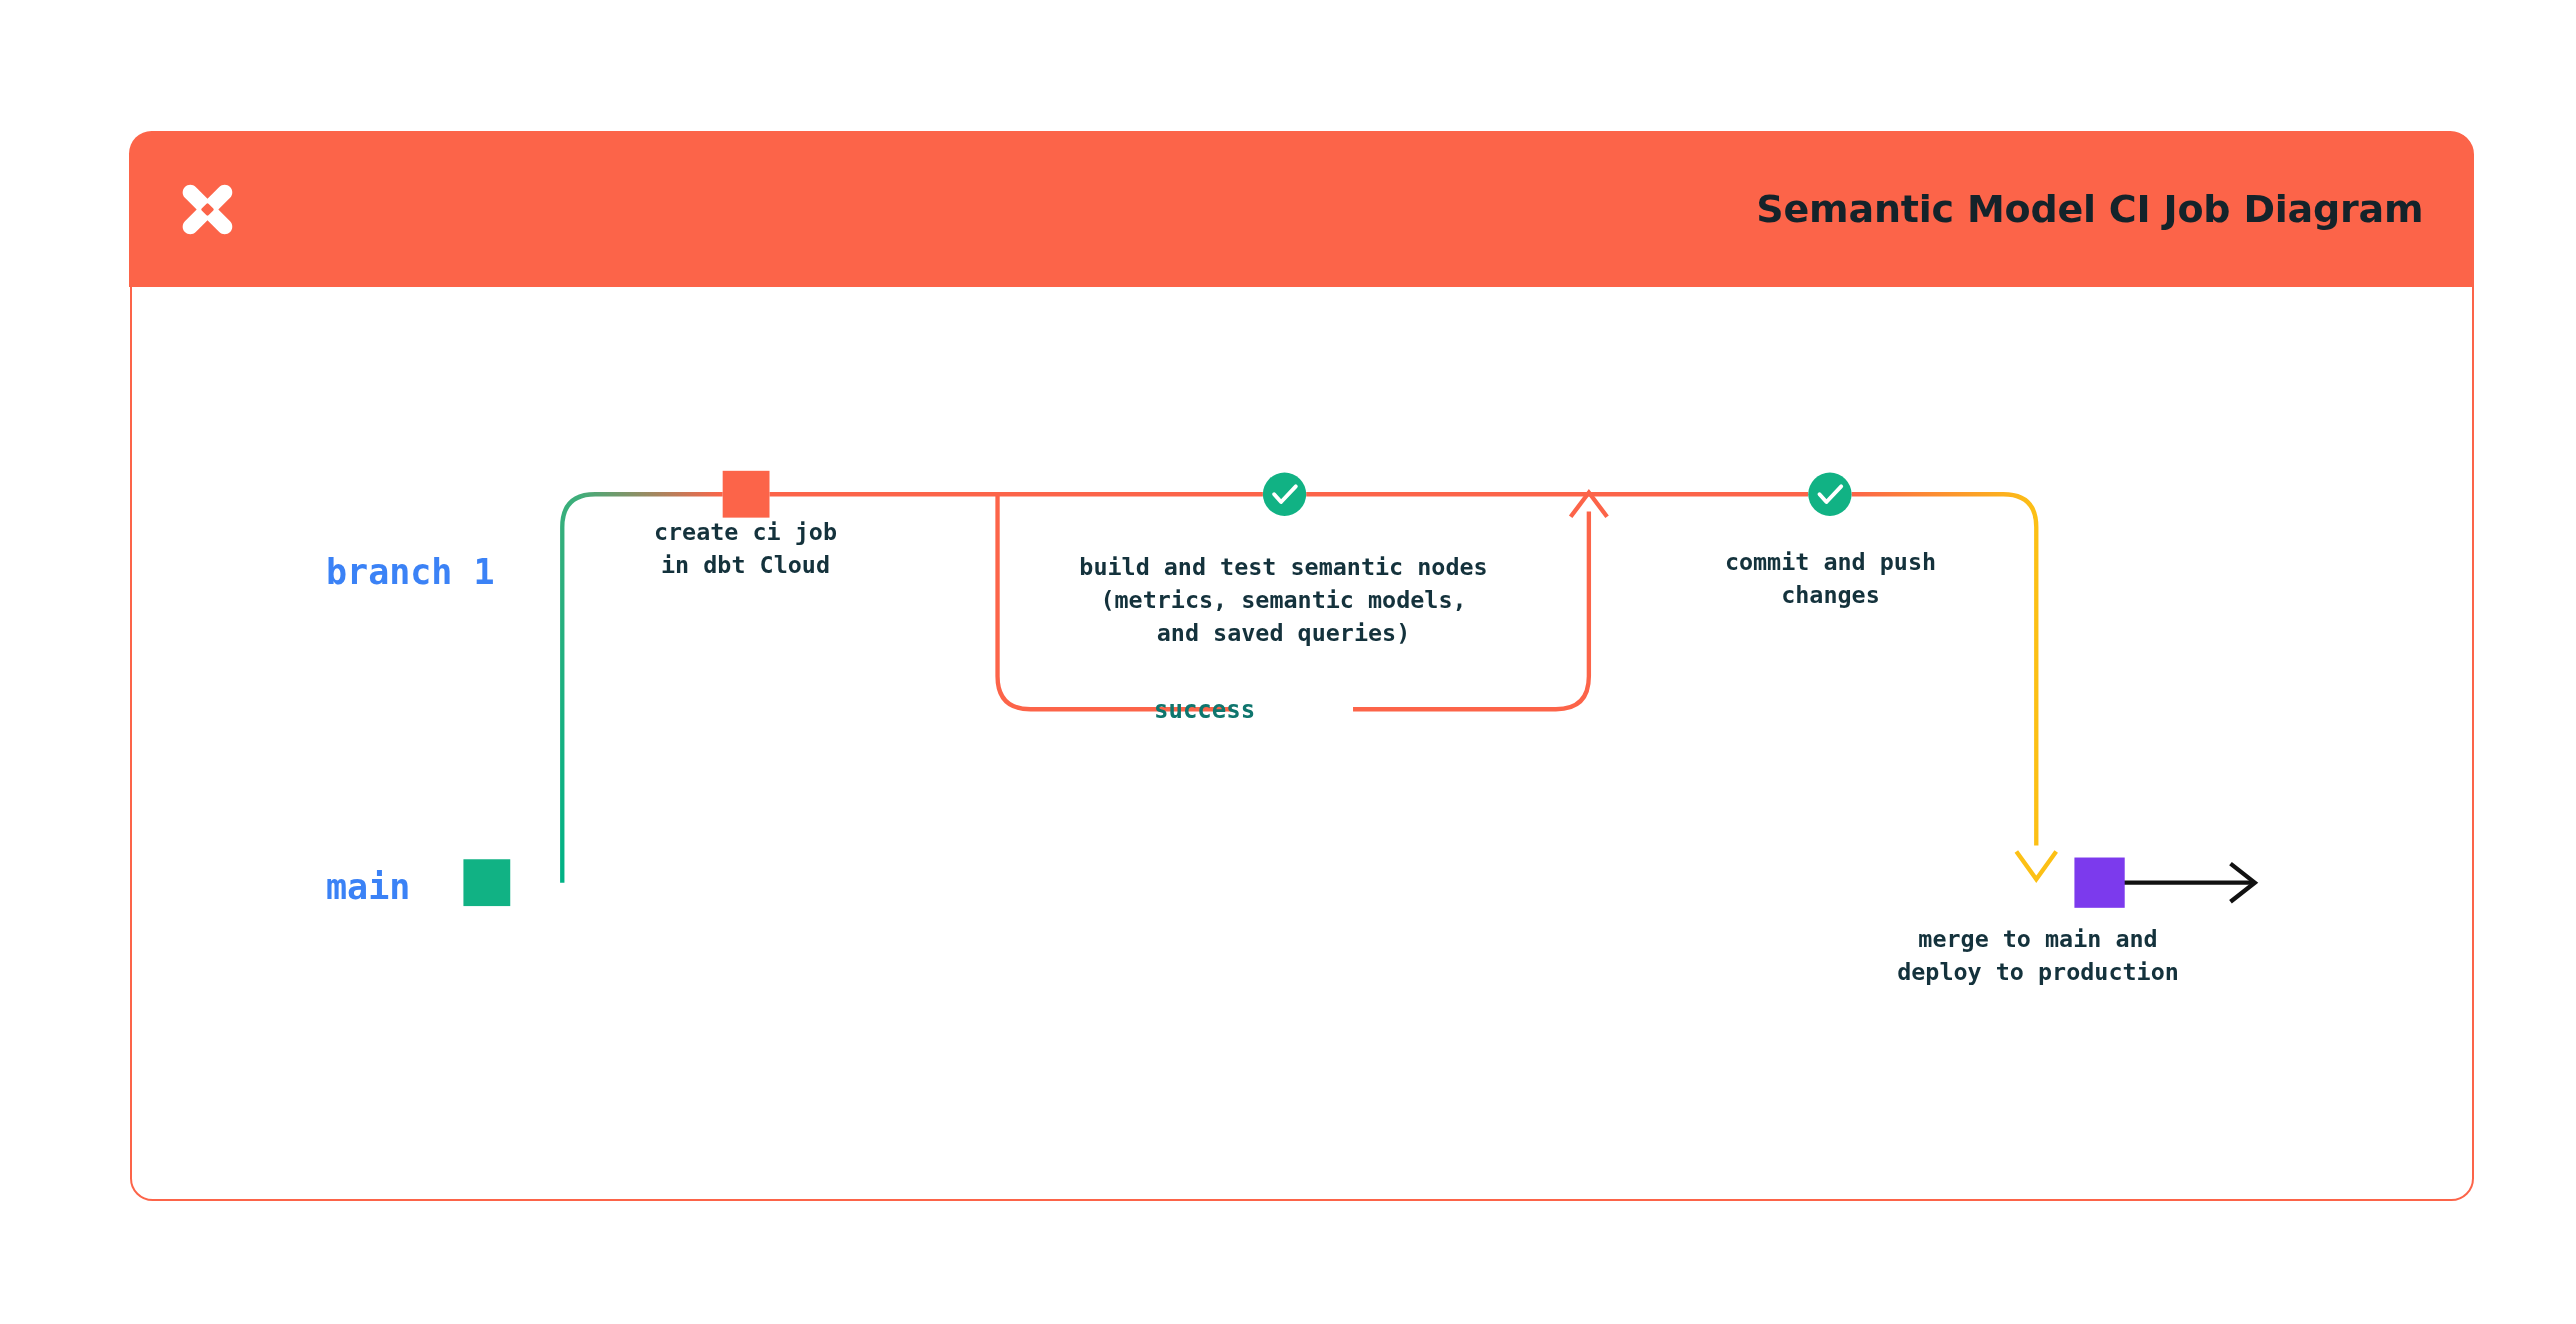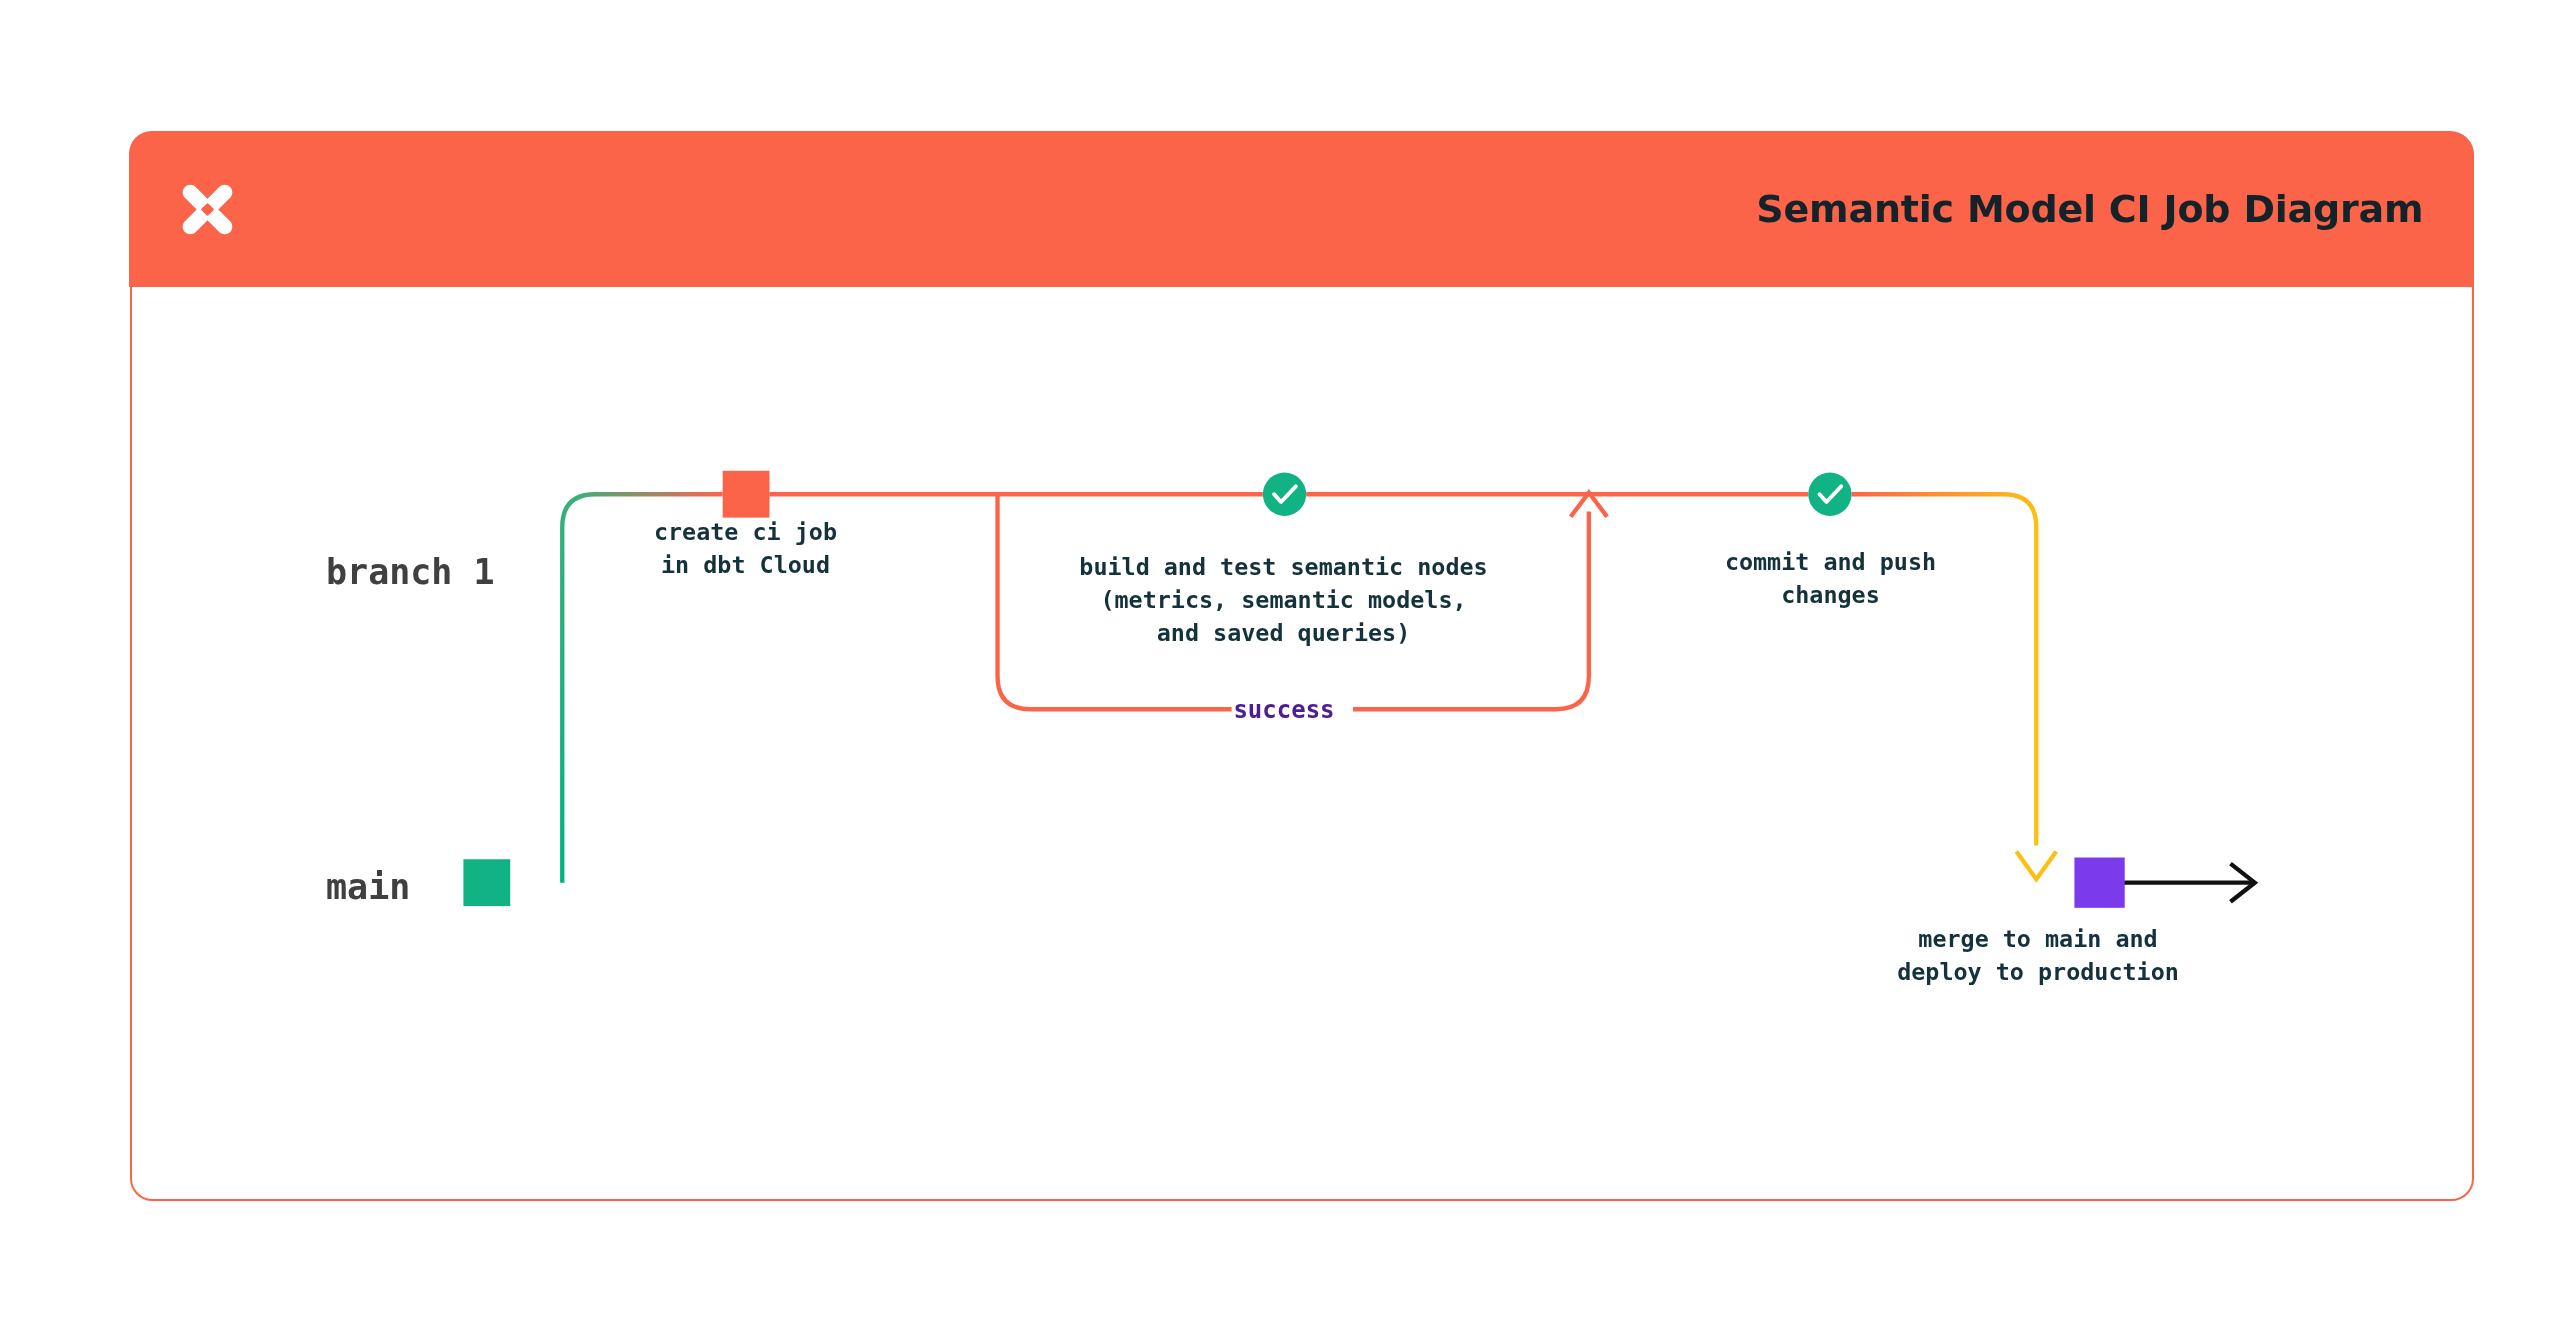--- a/index.html
+++ b/index.html
@@ -75,21 +75,21 @@
     height: 1324px;
     pointer-events: none;
   }
 
   
   .lane-label {
     position: absolute;
     font-family: "DejaVu Sans Mono", monospace;
     font-size: 35px;
     font-weight: 700;
-    color: #404040;
+    color: #3b82f6;
     white-space: nowrap;
   }
   #lane-label-branch { left: 326px; top: 552px; }
   #lane-label-main   { left: 326px; top: 867px; }
 
   .node-label {
     position: absolute;
     font-family: "DejaVu Sans Mono", monospace;
     font-size: 23.4px;
     font-weight: 700;
@@ -101,22 +101,22 @@
   #label-create  { left: 572px;  top: 516px;  width: 347px; }
   #label-build   { left: 980px; top: 551px;  width: 607px; }
   #label-commit  { left: 1657px; top: 546px;  width: 347px; }
   #label-merge   { left: 1821px; top: 923px; width: 434px; }
 
   .edge-label {
     position: absolute;
     font-family: "DejaVu Sans Mono", monospace;
     font-size: 24px;
     font-weight: 700;
-    color: #4c1d95;
-    text-align: center;
+    color: #0f766e;
+    text-align: left;
     white-space: nowrap;
   }
   #label-success { left: 1154px; top: 696px; width: 260px; }
 </style>
 </head>
 <body>
 
 <div id="canvas">
 
   <div class="card">

